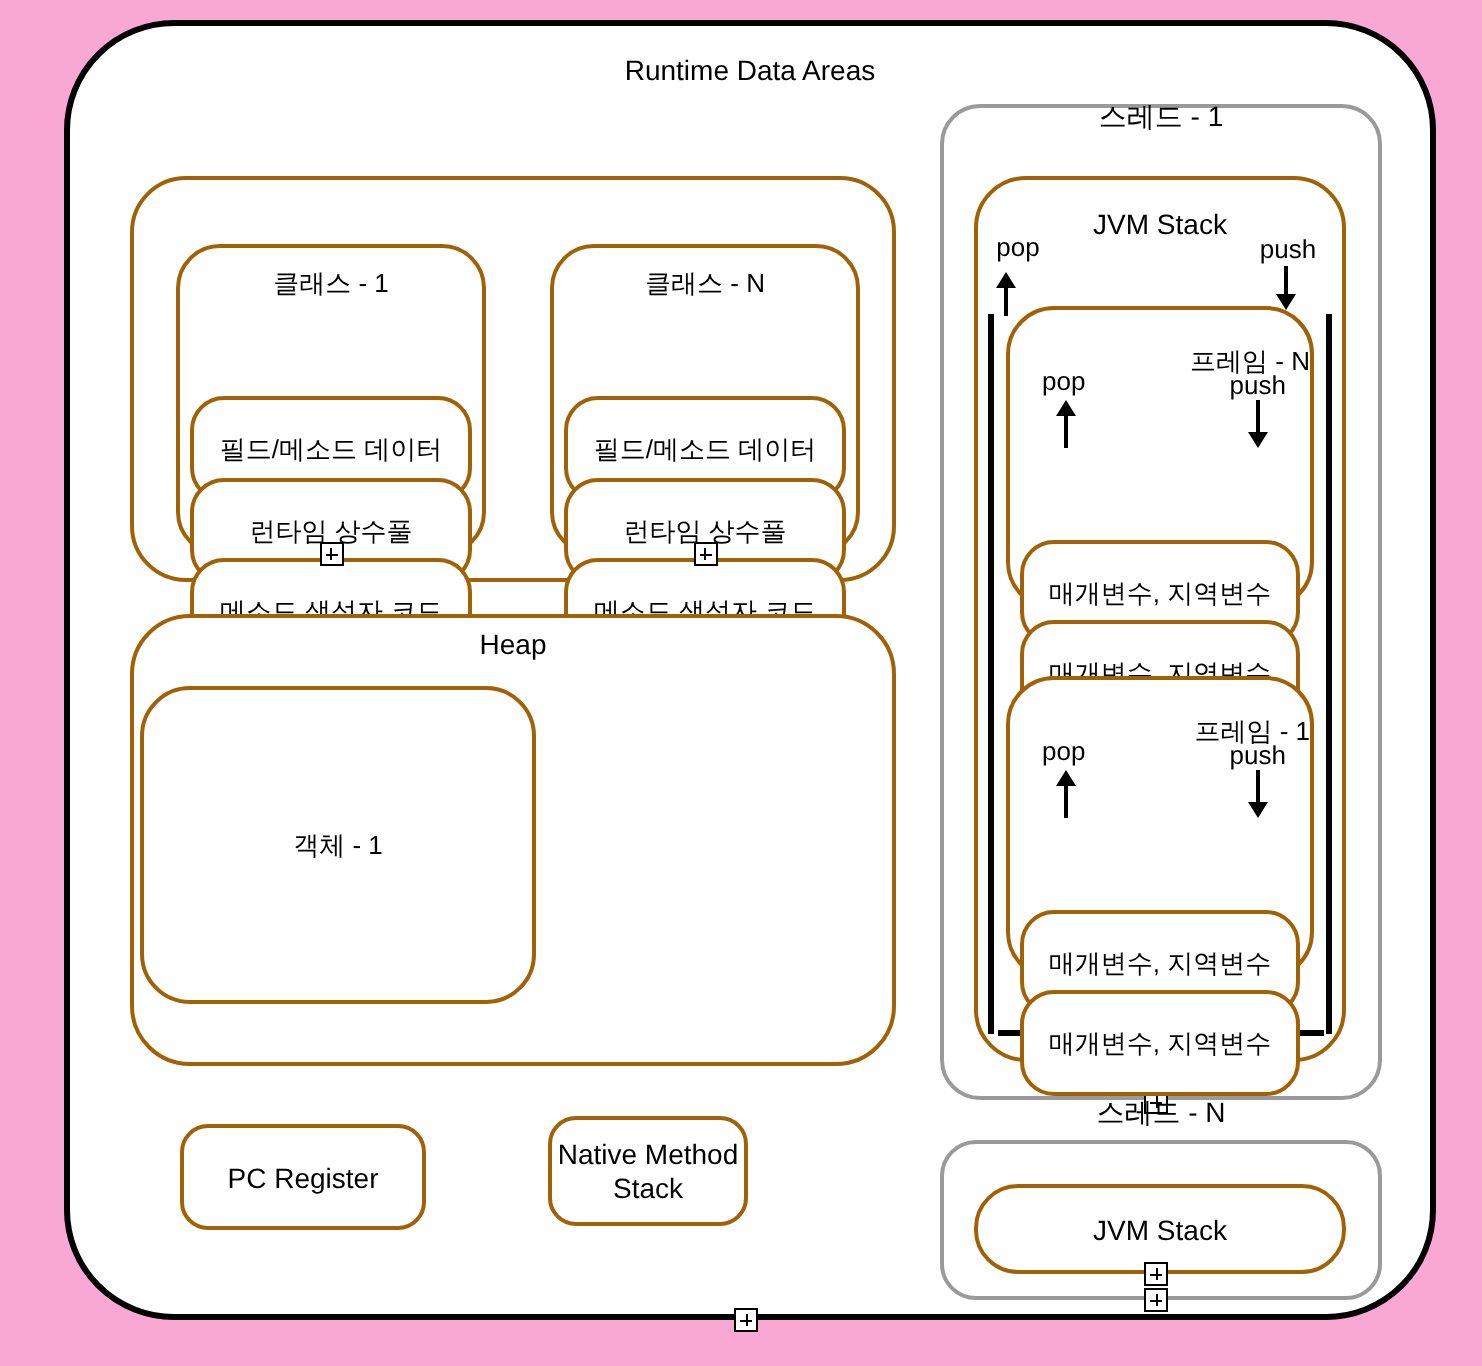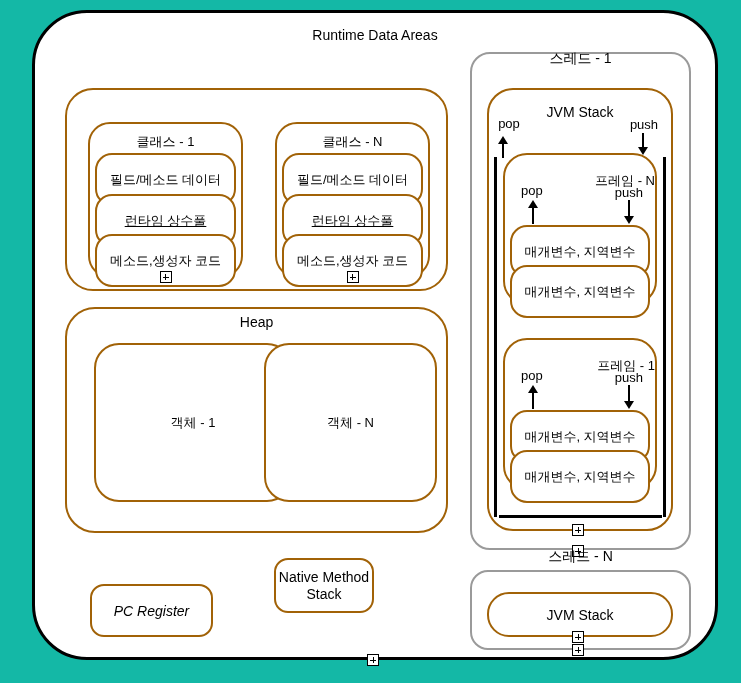--- a/index.html
+++ b/index.html
@@ -1,32 +1,32 @@
 <!DOCTYPE html>
 <html><head>
 <meta charset="utf-8">
 <style>
   html,body{margin:0;padding:0;background:#fff;}
   .canvas{
-    position:relative;width:741px;height:683px;background:#14b8a6;
+    position:relative;width:741px;height:683px;background:#f9a8d4;
     font-family:"Liberation Sans","DejaVu Sans",sans-serif;color:#000;overflow:hidden;
   }
   .box{position:absolute;box-sizing:border-box;background:#fff;}
   .blue{border:2px solid #a16207;}
   .gray{border:2px solid #9A9A9A;}
   .outer{border:3px solid #000;border-radius:55px;}
   .lbl{position:absolute;text-align:center;white-space:nowrap;font-size:13px;line-height:16px;}
   .t14{font-size:14px;line-height:17px;}
   .center-flex{display:flex;align-items:center;justify-content:center;text-align:center;}
   
   .class-box{width:155px;height:156px;border-radius:22px;}
   .class-box .cls-title{position:absolute;top:9px;left:0;right:0;text-align:center;font-size:13px;}
   .cls-item{position:absolute;left:5px;right:5px;height:53px;border-radius:17px;
-            display:flex;align-items:center;justify-content:center;font-size:13px;box-sizing:border-box;}
-  .item-0{top:29px;} .item-1{top:70px;text-decoration:underline;} .item-2{top:110px;}
+            display:flex;align-items:center;justify-content:center;font-size:13px;box-sizing:border-box;margin-top:45px;}
+  .item-0{top:29px;} .item-1{top:70px;} .item-2{top:110px;}
   .frame-box{width:154px;height:152px;border-radius:24px;}
   .frame-box .frm-title{position:absolute;top:17px;left:0;right:0;text-align:right;font-size:13px;}
   .frame-box .frm-pop{position:absolute;left:16px;top:28px;font-size:13px;}
   .frame-box .frm-push{position:absolute;right:12px;top:30px;font-size:13px;}
   .slot-0{top:70px;} .slot-1{top:110px;}
   
   .arrow{position:absolute;width:12px;}
   .arrow .stem{position:absolute;left:5px;width:2px;background:#000;}
   .arrow.up .stem{top:7px;bottom:0;}
   .arrow.up .head{position:absolute;top:0;left:1px;width:0;height:0;
@@ -66,24 +66,23 @@
   <div class="box blue class-box" style="left:275px;top:122px;">
     <div class="cls-title">클래스 - N</div>
     <div class="box blue cls-item item-0">필드/메소드 데이터</div>
     <div class="box blue cls-item item-1">런타임 상수풀</div>
     <div class="box blue cls-item item-2">메소드,생성자 코드</div>
     <div class="collapse cls-collapse"></div>
   </div>
 
   <div class="box blue" style="left:65px;top:307px;width:383px;height:226px;border-radius:30px;"></div>
   <div class="lbl t14" style="left:65px;top:314px;width:383px;">Heap</div>
-  <div class="box blue center-flex" style="left:94px;top:343px;width:198px;height:159px;border-radius:25px;font-size:13px;">객체 - 1</div>
-  <div class="box blue center-flex" style="left:264px;top:343px;width:173px;height:159px;border-radius:25px;font-size:13px;">객체 - N</div>
+  <div class="box blue center-flex" style="left:70px;top:343px;width:198px;height:159px;border-radius:25px;font-size:13px;">객체 - 1</div>
 
-  <div class="box blue center-flex" style="left:90px;top:584px;width:123px;height:53px;border-radius:14px;font-size:14px;font-style:italic;">PC Register</div>
+  <div class="box blue center-flex" style="left:90px;top:562px;width:123px;height:53px;border-radius:14px;font-size:14px;">PC Register</div>
   <div class="box blue center-flex" style="left:274px;top:558px;width:100px;height:55px;border-radius:14px;font-size:14px;line-height:17px;">Native Method Stack</div>
 
   <div class="box gray" style="left:470px;top:52px;width:221px;height:498px;border-radius:20px;"></div>
   <div class="lbl t14" style="left:470px;top:50px;width:221px;">스레드 - 1</div>
   <div class="collapse" style="left:572px;top:545px;"></div>
 
   <div class="box blue" style="left:487px;top:88px;width:186px;height:443px;border-radius:26px;"></div>
   <div class="lbl t14" style="left:487px;top:104px;width:186px;">JVM Stack</div>
   <div class="collapse" style="left:572px;top:524px;"></div>
 

